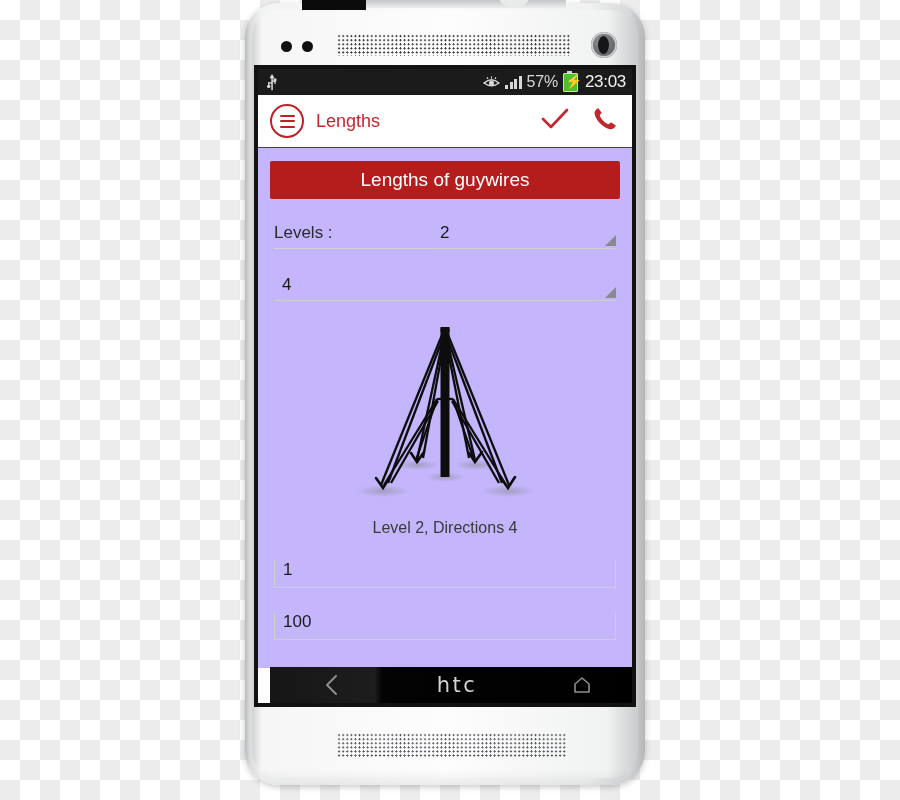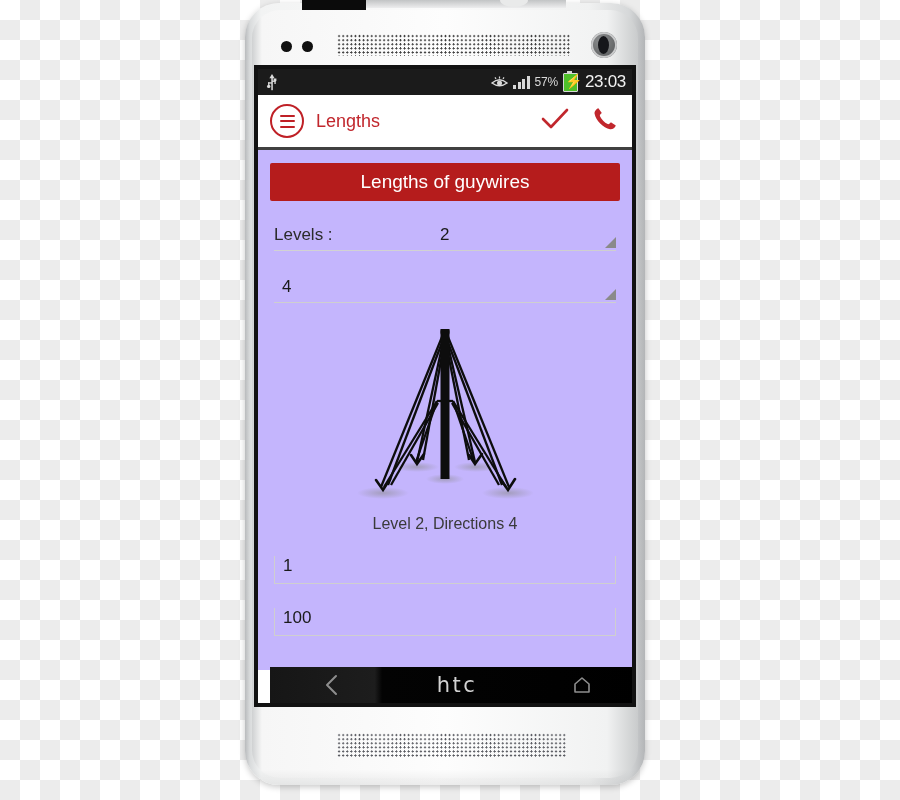--- a/index.html
+++ b/index.html
@@ -153,21 +153,21 @@
   .eye-icon svg { display: block; }
   .sig-bars { display: flex; align-items: flex-end; gap: 1.5px; height: 13px; }
   .sig-bars i {
     display: block; width: 3px; background: #d8d8d8;
   }
   .sig-bars i:nth-child(1) { height: 4px; }
   .sig-bars i:nth-child(2) { height: 7px; }
   .sig-bars i:nth-child(3) { height: 10px; }
   .sig-bars i:nth-child(4) { height: 13px; }
   .batt-pct {
-    font-size: 12px;
+    font-size: 16px;
     color: #d9d9d9;
     letter-spacing: -0.2px;
   }
   .batt {
     position: relative;
     width: 13px; height: 17px;
     background: #4fbf2a;
     border: 1px solid #d7d7d7;
     border-radius: 1px;
   }
@@ -192,21 +192,21 @@
     margin-left: 2px;
   }
 
   
   #appbar {
     height: 52px;
     background: #ffffff;
     display: flex;
     align-items: center;
     padding: 0 14px 0 12px;
-    border-bottom: 3px solid #404040;
+    border-bottom: 1px solid #404040;
   }
   #hamburger {
     width: 30px; height: 30px;
     border: 2px solid #bf2026;
     border-radius: 50%;
     display: flex;
     flex-direction: column;
     align-items: center;
     justify-content: center;
     gap: 3.5px;
@@ -289,21 +289,21 @@
     height: 22px;
   }
 
   
   #figure-wrap {
     margin-top: 12px;
     display: flex;
     justify-content: center;
   }
   #caption {
-    margin-top: 6px;
+    margin-top: 12px;
     text-align: center;
     font-size: 16px;
     color: #3a3a3a;
   }
 
   
   #navbar {
     position: absolute;
     left: 12px;
     bottom: 0;

